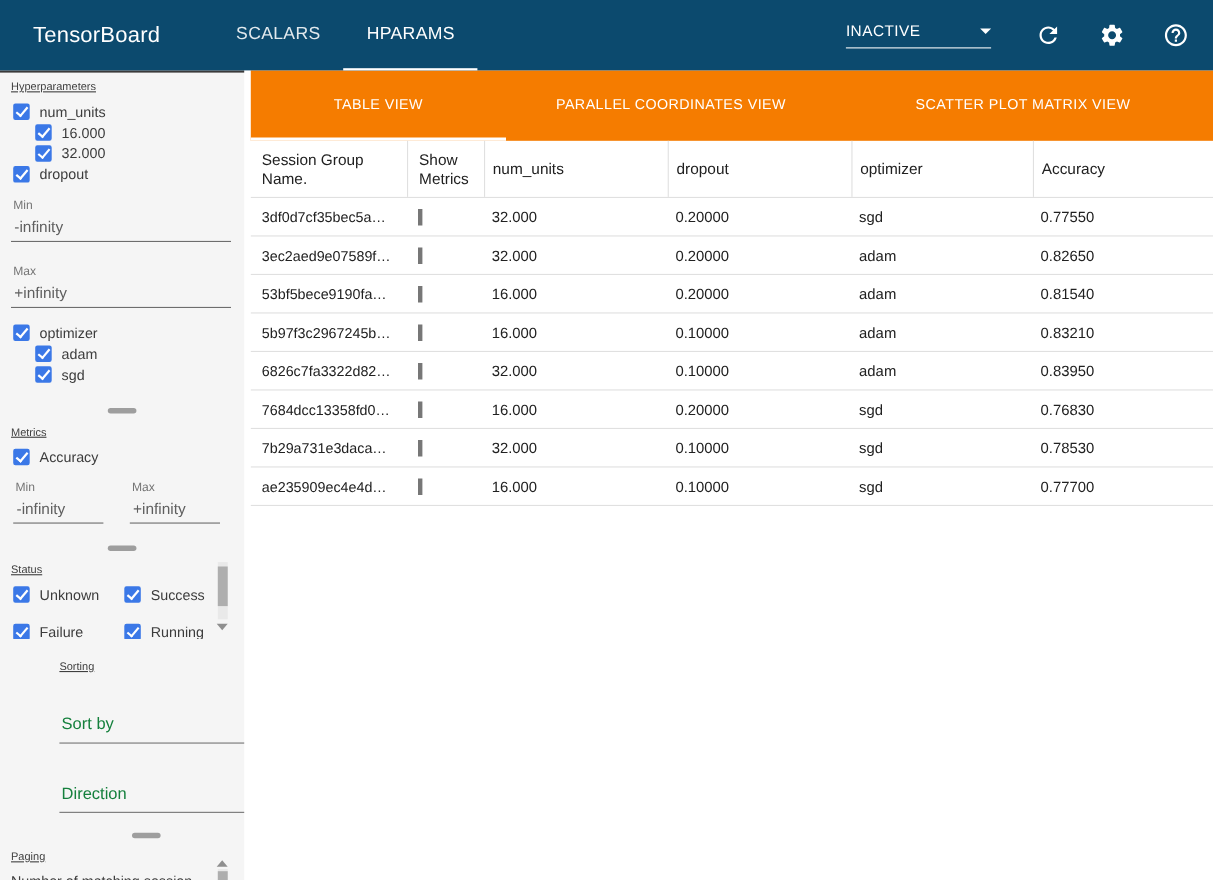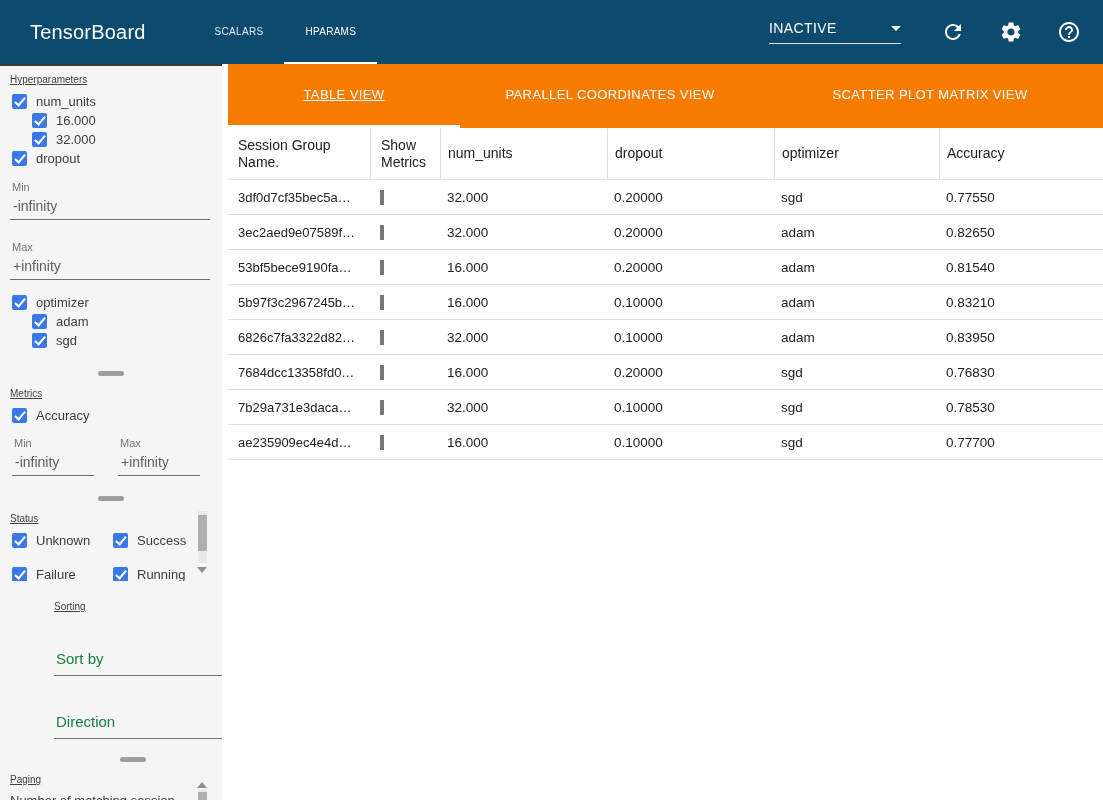--- a/index.html
+++ b/index.html
@@ -9,21 +9,21 @@
   }
 
   
   .topbar {
     position: absolute; top: 0; left: 0; width: 1103px; height: 64px;
     background: #0c4a6e; display: flex; align-items: center; color: #fff; z-index: 5;
   }
   .app-title { font-size: 20px; margin-left: 30px; margin-right: 36px; letter-spacing: 0.2px; }
   .top-tabs { display: flex; height: 100%; margin-left: 12px; }
   .top-tab {
-    display: flex; align-items: center; padding: 0 21px; font-size: 10px;
+    display: flex; align-items: center; padding: 0 21px; font-size: 16px;
     letter-spacing: 0.3px; color: rgba(255,255,255,0.88); cursor: pointer;
     border-bottom: 2px solid transparent; text-transform: uppercase;
   }
   .top-tab.active { color: #fff; border-bottom-color: #fff; }
   .top-right { margin-left: auto; display: flex; align-items: center; gap: 34px; margin-right: 22px; }
   .status-select {
     width: 132px; display: flex; align-items: center; justify-content: space-between;
     border-bottom: 1px solid rgba(255,255,255,0.85); padding-bottom: 7px;
     font-size: 14px; letter-spacing: 0.4px; cursor: pointer; margin-right: 6px;
   }
@@ -95,21 +95,21 @@
   .paging-text { font-size: 13px; color: #3c3c3c; margin: 6px 0 0 10px; width: 182px; line-height: 17px; }
 
   
   .main { position: absolute; top: 64px; left: 228px; width: 875px; bottom: 0; background: #fff; }
   .view-tabs { height: 64px; background: #f57c00; display: flex; }
   .view-tab {
     display: flex; align-items: center; justify-content: center; color: #fff;
     font-size: 13px; letter-spacing: 0.4px; cursor: pointer;
     border-bottom: 3px solid transparent; text-transform: uppercase;
   }
-  .view-tab:nth-child(1) { width: 232px; text-decoration: underline; }
+  .view-tab:nth-child(1) { width: 232px; }
   .view-tab:nth-child(2) { width: 300px; }
   .view-tab:nth-child(3) { width: 340px; }
   .view-tab.active { border-bottom-color: #fff; }
 
   .tbl-header {
     display: grid; grid-template-columns: 142px 70px 167px 167px 165px 1fr;
     min-height: 52px; border-bottom: 1px solid #e0e0e0;
   }
   .th {
     font-size: 14px; font-weight: 500; color: #212121; padding: 8px 8px 8px 10px;

